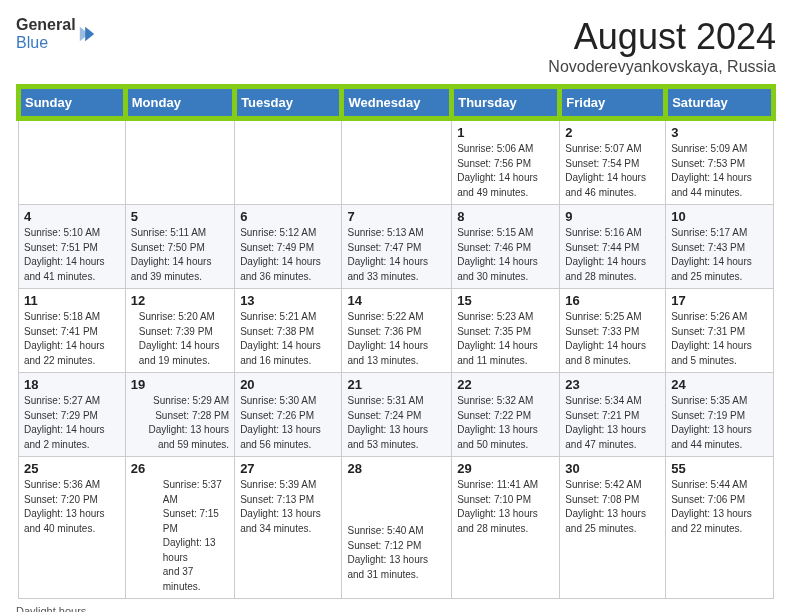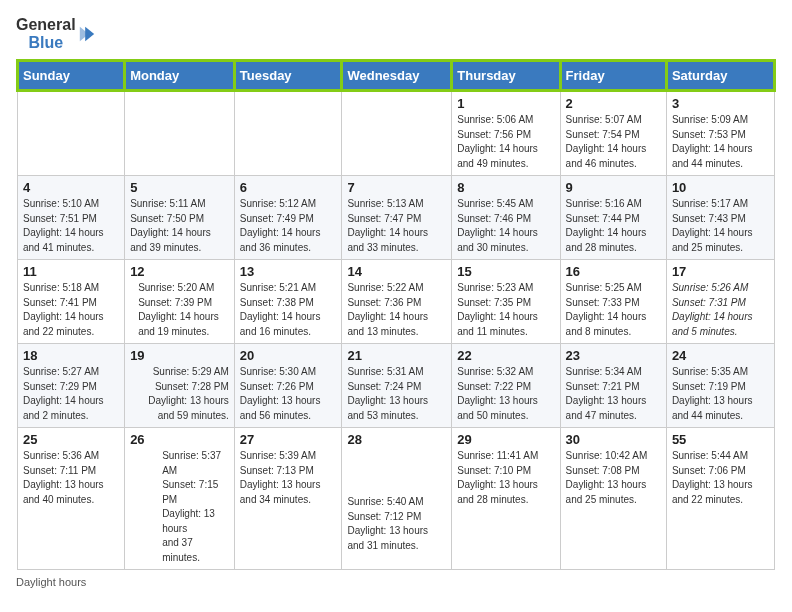--- a/index.html
+++ b/index.html
@@ -26,23 +26,22 @@
       line-height: 1.1;
     }
     .logo-general {
       font-size: 16px;
       font-weight: bold;
       color: #333;
       text-align: right;
     }
     .logo-blue {
       font-size: 16px;
-      font-weight: bold;
+      font-weight: normal;
       color: #3a7abf;
-      text-align: center;
     }
     .logo-icon {
       width: 18px;
       height: 18px;
       margin-left: 2px;
     }
     .title-block {
       text-align: right;
     }
     .main-title {
@@ -58,21 +57,21 @@
       width: 100%;
       border-collapse: collapse;
     }
     thead tr th {
       background-color: #3a7abf;
       color: #fff;
       font-size: 13px;
       font-weight: bold;
       padding: 6px 4px;
       text-align: left;
-      border: 3px solid #84cc16;
+      border: 5px solid #84cc16;
     }
     tbody tr td {
       vertical-align: top;
       border: 1px solid #ccc;
       padding: 4px 5px;
       font-size: 10.5px;
       color: #333;
       width: 113px;
       min-height: 70px;
       background: #fff;
@@ -110,20 +109,24 @@
       <div class="logo-text">
         <span class="logo-general">General</span>
         <span class="logo-blue">Blue</span>
       </div>
       <svg class="logo-icon" viewBox="0 0 20 20">
         <polygon points="8,2 18,10 8,18" fill="#3a7abf"></polygon>
         <polygon points="2,2 12,10 2,18" fill="#3a7abf" opacity="0.5"></polygon>
       </svg>
     </div>
   </div>
+  <div class="title-block">
+    <div class="main-title">August 2024</div>
+    <div class="subtitle">Novoderevyankovskaya, Russia</div>
+  </div>
 </div>
 
 <table>
   <thead>
     <tr>
     <th>Sunday</th>
         <th>Monday</th>
         <th>Tuesday</th>
         <th>Wednesday</th>
         <th>Thursday</th>
@@ -183,21 +186,21 @@
         </td>
         <td>
           <span class="day-num">7</span>
           <div class="cell-info" style="white-space: pre-line;">Sunrise: 5:13 AM
 Sunset: 7:47 PM
 Daylight: 14 hours
 and 33 minutes.</div>
         </td>
         <td>
           <span class="day-num">8</span>
-          <div class="cell-info" style="white-space: pre-line;">Sunrise: 5:45 AM
+          <div class="cell-info" style="white-space: pre-line;">Sunrise: 5:15 AM
 Sunset: 7:46 PM
 Daylight: 14 hours
 and 30 minutes.</div>
         </td>
         <td>
           <span class="day-num">9</span>
           <div class="cell-info" style="white-space: pre-line;">Sunrise: 5:16 AM
 Sunset: 7:44 PM
 Daylight: 14 hours
 and 28 minutes.</div>
@@ -248,21 +251,21 @@
         </td>
         <td>
           <span class="day-num">16</span>
           <div class="cell-info" style="white-space: pre-line;">Sunrise: 5:25 AM
 Sunset: 7:33 PM
 Daylight: 14 hours
 and 8 minutes.</div>
         </td>
         <td>
           <span class="day-num">17</span>
-          <div class="cell-info" style="white-space: pre-line; font-style: italic;">Sunrise: 5:26 AM
+          <div class="cell-info" style="white-space: pre-line;">Sunrise: 5:26 AM
 Sunset: 7:31 PM
 Daylight: 14 hours
 and 5 minutes.</div>
         </td>
       </tr>
       <tr>
         <td>
           <span class="day-num">18</span>
           <div class="cell-info" style="white-space: pre-line;">Sunrise: 5:27 AM
 Sunset: 7:29 PM
@@ -309,21 +312,21 @@
           <div class="cell-info" style="white-space: pre-line;">Sunrise: 5:35 AM
 Sunset: 7:19 PM
 Daylight: 13 hours
 and 44 minutes.</div>
         </td>
       </tr>
       <tr>
         <td>
           <span class="day-num">25</span>
           <div class="cell-info" style="white-space: pre-line;">Sunrise: 5:36 AM
-Sunset: 7:11 PM
+Sunset: 7:20 PM
 Daylight: 13 hours
 and 40 minutes.</div>
         </td>
         <td>
           <span class="day-num">26</span>
           <div class="cell-info" style="white-space: pre-line; margin-left: 32px;">Sunrise: 5:37 AM
 Sunset: 7:15 PM
 Daylight: 13 hours
 and 37 minutes.</div>
         </td>
@@ -343,21 +346,21 @@
         </td>
         <td>
           <span class="day-num">29</span>
           <div class="cell-info" style="white-space: pre-line;">Sunrise: 11:41 AM
 Sunset: 7:10 PM
 Daylight: 13 hours
 and 28 minutes.</div>
         </td>
         <td>
           <span class="day-num">30</span>
-          <div class="cell-info" style="white-space: pre-line;">Sunrise: 10:42 AM
+          <div class="cell-info" style="white-space: pre-line;">Sunrise: 5:42 AM
 Sunset: 7:08 PM
 Daylight: 13 hours
 and 25 minutes.</div>
         </td>
         <td>
           <span class="day-num">55</span>
           <div class="cell-info" style="white-space: pre-line;">Sunrise: 5:44 AM
 Sunset: 7:06 PM
 Daylight: 13 hours
 and 22 minutes.</div>

